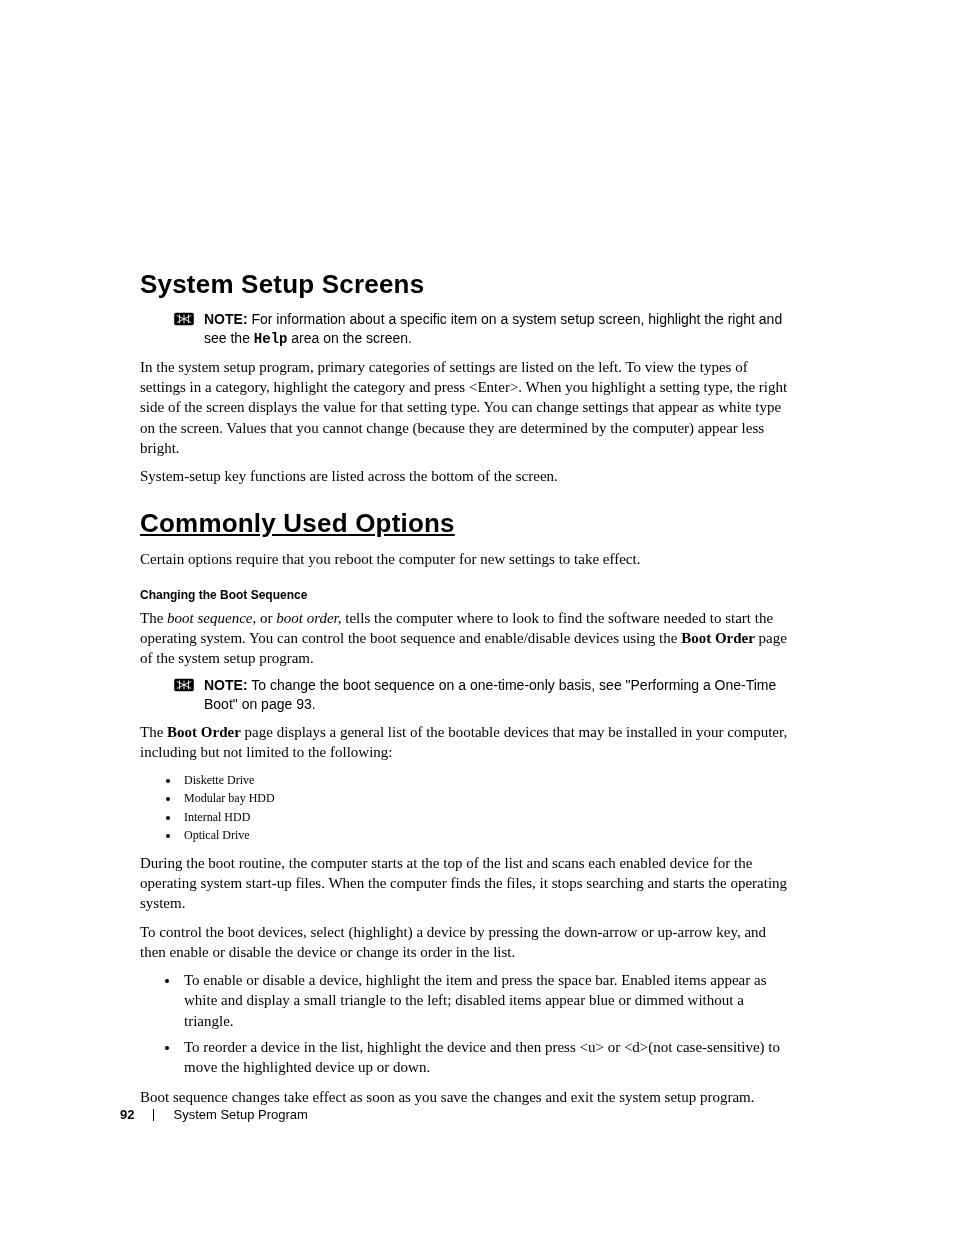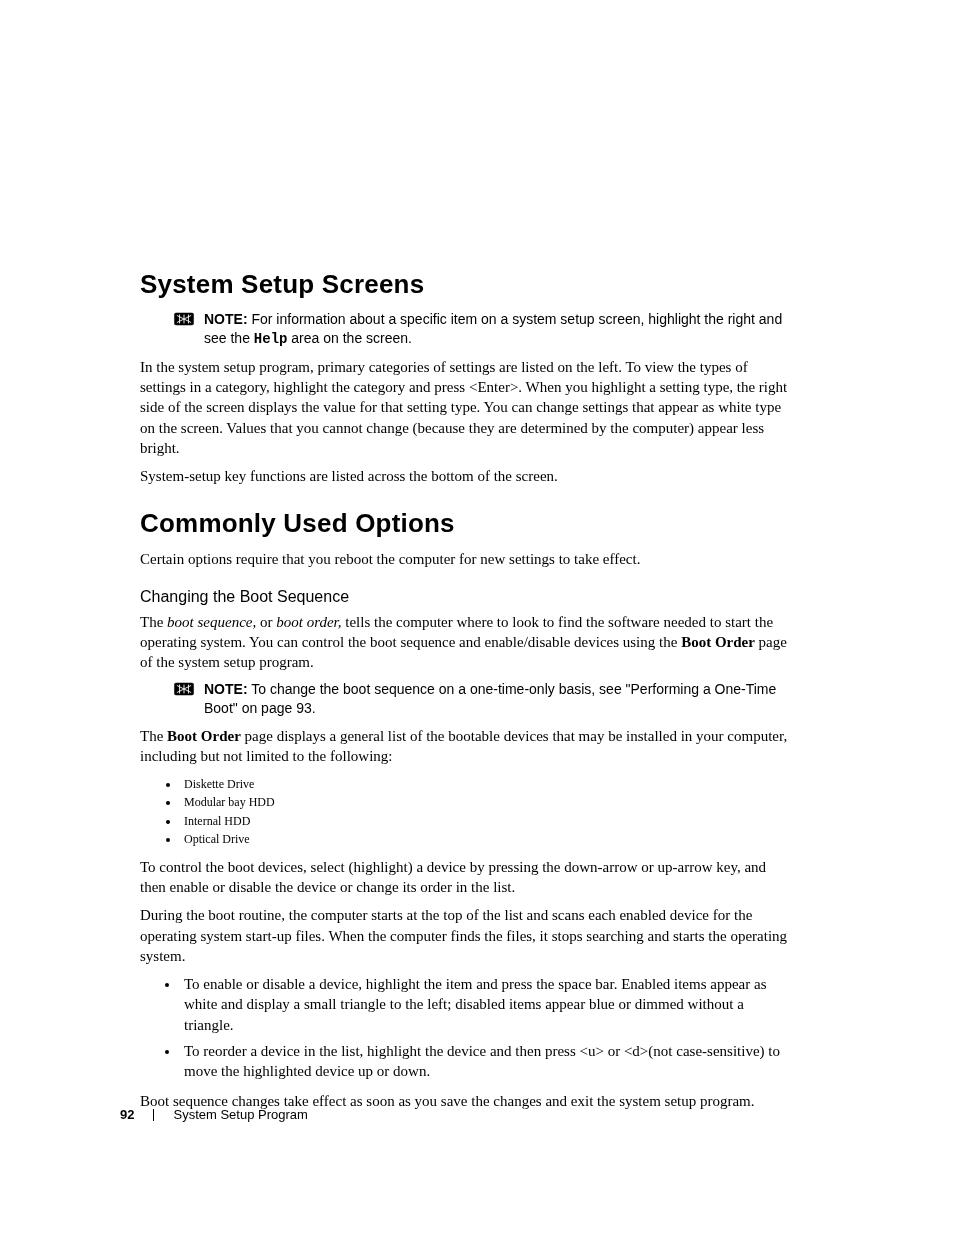--- a/index.html
+++ b/index.html
@@ -18,21 +18,21 @@
     margin-top: 47px;
   }
   h1 {
     font-family: "Arial Narrow", Arial, Helvetica, sans-serif;
     font-stretch: condensed;
     font-weight: 700;
     font-size: 26px;
     margin: 0 0 10px 0;
     letter-spacing: 0.2px;
   }
-  h1.second { margin-top: 22px; }
+  h1.second { margin-top: 22px; text-decoration: underline; }
   .note-row {
     display: flex;
     align-items: flex-start;
     gap: 10px;
     margin: 6px 0 8px 0;
   }
   .note-icon {
     width: 20px;
     height: 16px;
     flex-shrink: 0;
@@ -47,22 +47,22 @@
   }
   .note-text .label { font-weight: 700; }
   p.body {
     font-size: 15px;
     line-height: 1.35;
     margin: 6px 0 8px 0;
   }
   h3.sub {
     font-family: "Arial Narrow", Arial, Helvetica, sans-serif;
     font-stretch: condensed;
-    font-weight: 400;
-    font-size: 16px;
+    font-weight: 700;
+    font-size: 12px;
     margin: 18px 0 6px 0;
   }
   .bold-serif { font-weight: 700; }
   .italic { font-style: italic; }
   ul.dev {
     margin: 6px 0 8px 0;
     padding-left: 40px;
   }
   ul.dev li {
     font-size: 12px;
@@ -150,22 +150,22 @@
     <span>The </span><span class="bold-serif">Boot Order</span><span> page displays a general list of the bootable devices that may be installed in your computer, including but not limited to the following:</span>
   </p>
 
   <ul class="dev">
     <li>Diskette Drive</li>
     <li>Modular bay HDD</li>
     <li>Internal HDD</li>
     <li>Optical Drive</li>
   </ul>
 
+  <p class="body">During the boot routine, the computer starts at the top of the list and scans each enabled device for the operating system start-up files. When the computer finds the files, it stops searching and starts the operating system.</p>
   <p class="body">To control the boot devices, select (highlight) a device by pressing the down-arrow or up-arrow key, and then enable or disable the device or change its order in the list.</p>
-  <p class="body">During the boot routine, the computer starts at the top of the list and scans each enabled device for the operating system start-up files. When the computer finds the files, it stops searching and starts the operating system.</p>
 
   <ul class="instr">
     <li>To enable or disable a device, highlight the item and press the space bar. Enabled items appear as white and display a small triangle to the left; disabled items appear blue or dimmed without a triangle.</li>
     <li>To reorder a device in the list, highlight the device and then press &lt;u&gt; or &lt;d&gt;(not case-sensitive) to move the highlighted device up or down.</li>
   </ul>
 
   <p class="body">Boot sequence changes take effect as soon as you save the changes and exit the system setup program.</p>
 
   <div class="footer">
     <span class="page-num">92</span>

